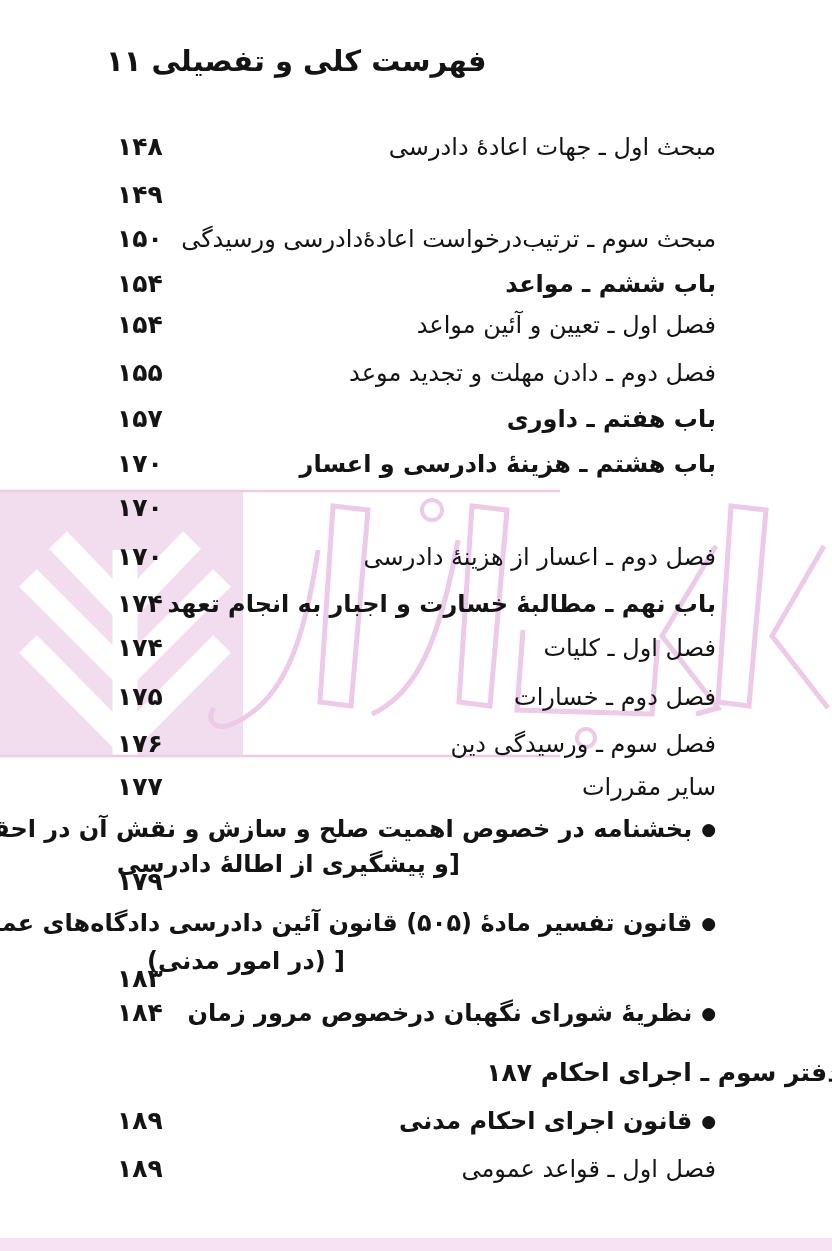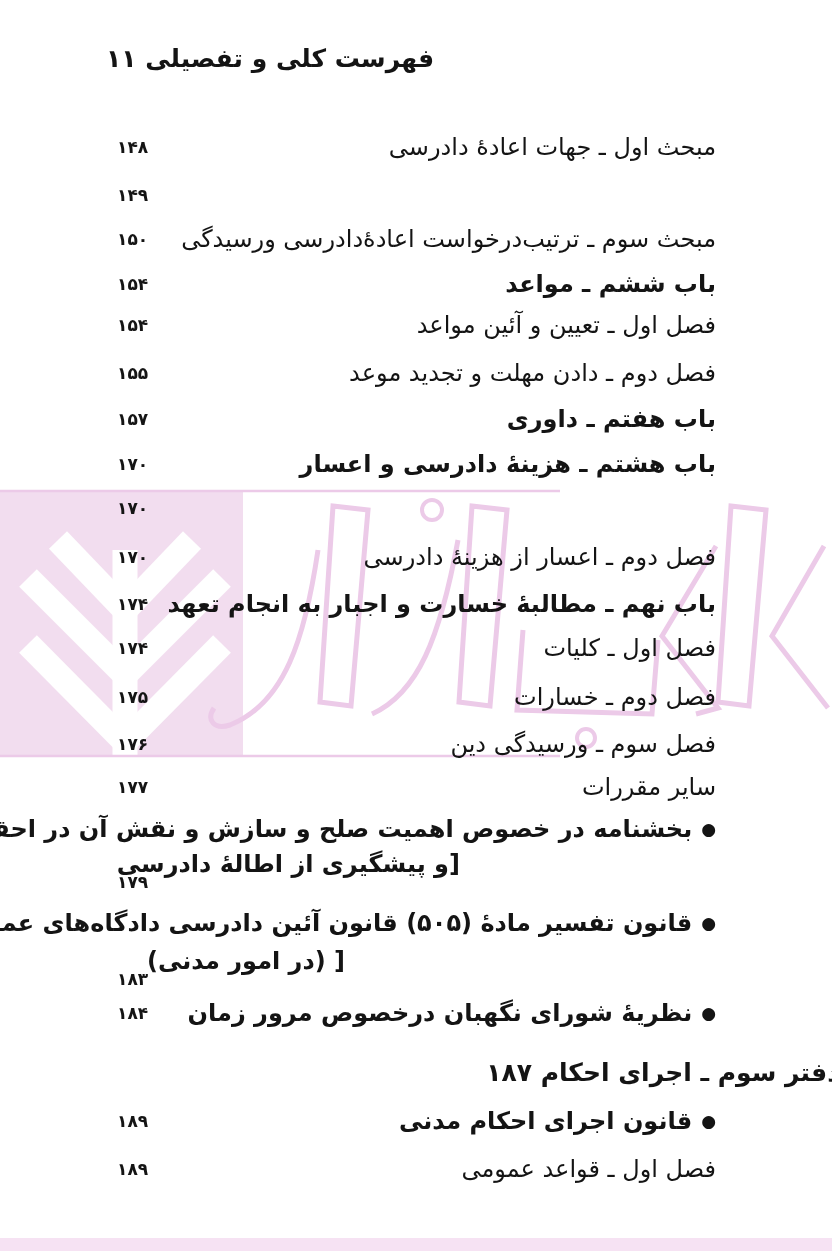--- a/index.html
+++ b/index.html
@@ -11,21 +11,21 @@
     overflow:hidden;
     direction:rtl;
     font-family:"DejaVu Sans", sans-serif;
     color:#141414;
   }
   
   .page-header{
     position:absolute;
     top:44px;left:106px;
     direction:rtl;
-    font-size:25px;
+    font-size:29px;
     font-weight:700;
     white-space:nowrap;
     z-index:3;
   }
   
   .watermark{position:absolute;inset:0;z-index:1;pointer-events:none;}
   .wm-band{
     position:absolute;left:0;top:492px;width:243px;height:265px;
     background:var(--band-color,#f2ddef);
   }
@@ -48,21 +48,21 @@
   .toc{position:absolute;inset:0;z-index:2;}
   .row{position:absolute;left:0;right:0;height:40px;direction:rtl;}
   .row .entry{
     position:absolute;right:116px;top:0;
     white-space:nowrap;
     font-size:24px;
     line-height:34px;
   }
   .row .num{
     position:absolute;left:117px;top:2px;
-    font-size:17px;font-weight:700;
+    font-size:25px;font-weight:700;
     direction:rtl;
     line-height:30px;
   }
   .row.bold .entry,
   .row.bullet .entry,
   .row.indent .entry,
   .row.center .entry{font-weight:700;}
   .row .bullet-dot{
     display:inline-block;
     font-size:17px;

